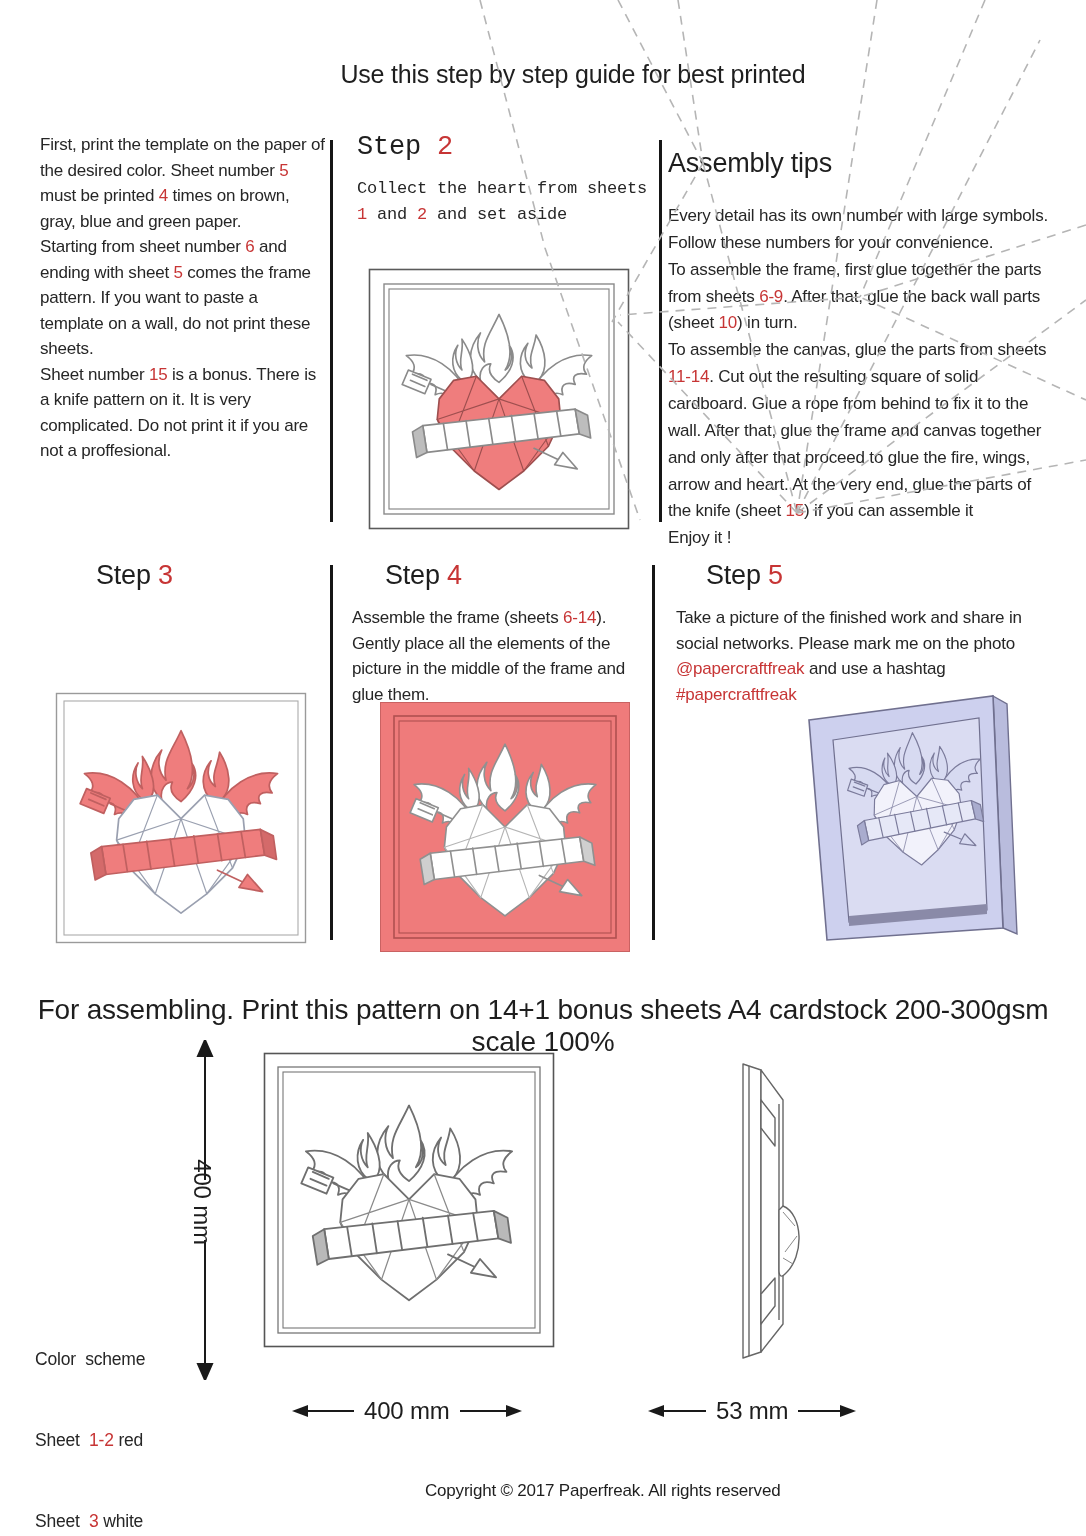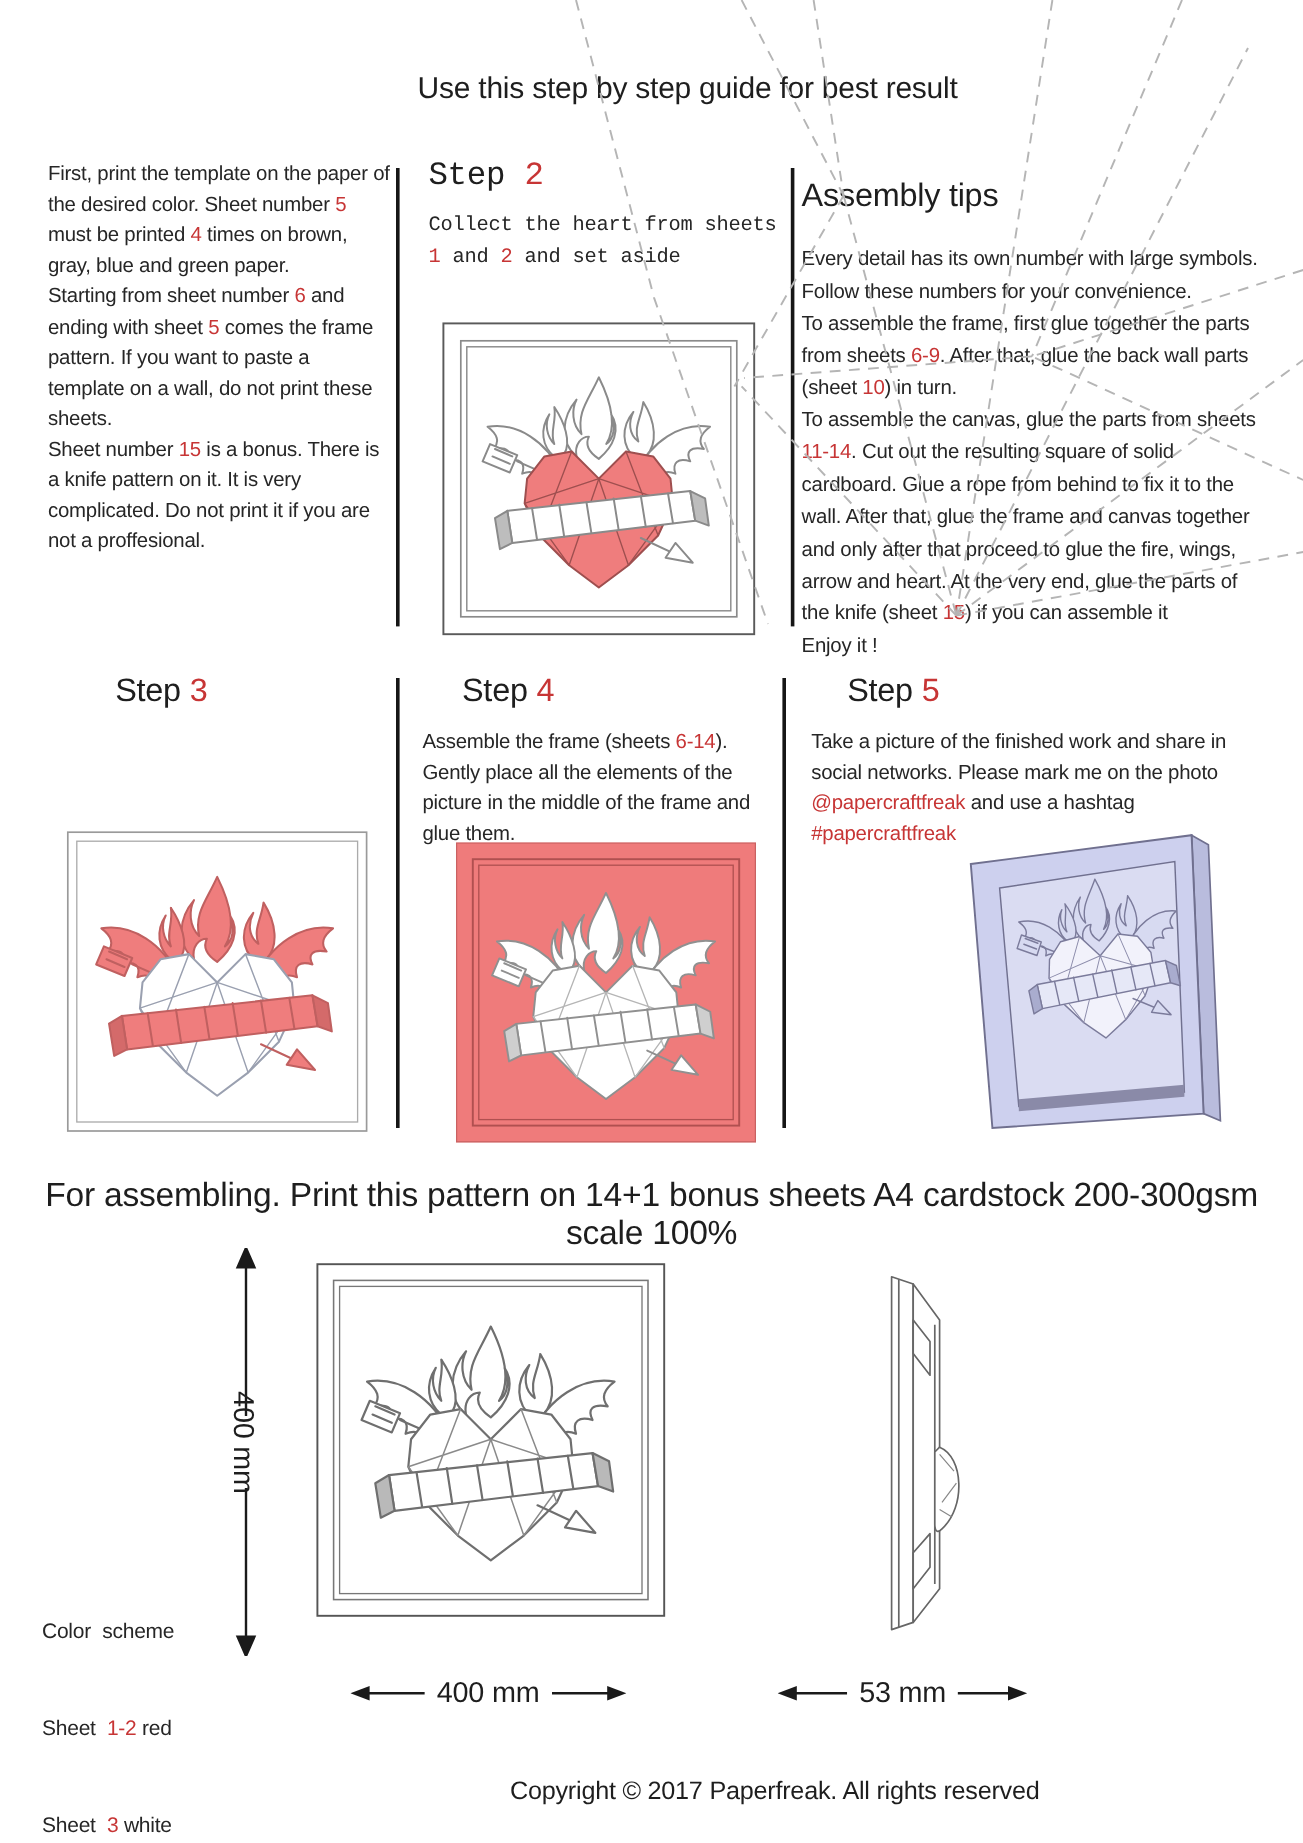--- a/index.html
+++ b/index.html
@@ -20,30 +20,30 @@
   }
   .vdiv{ position:absolute; width:3px; background:#161616; }
   section{ position:absolute; }
   h2{ margin:0 0 14px 0; font-size:27px; font-weight:400; color:#1e1e1e; }
   .body-text{ margin:0; font-size:17px; line-height:1.5; white-space:pre-wrap; }
   .tips-text{ line-height:1.58; }
   .red{ color:var(--accent); }
   .figure{ position:absolute; }
   .figure svg{ display:block; width:100%; height:100%; }
   .mid-title{
-    position:absolute; left:0; right:0; top:978px; margin:2px;
+    position:absolute; left:0; right:0; top:978px; margin:16px;
     text-align:center; font-size:28px; font-weight:400; color:#1e1e1e;
   }
   .dim-label{ font-size:24px; color:#1e1e1e; white-space:nowrap; }
   .v-label{ position:absolute; left:147px; top:1188px; width:110px; text-align:center;
             transform:rotate(90deg); }
   .h-dim{ position:absolute; display:flex; align-items:center; gap:10px; height:30px; }
   .h-dim svg{ flex:0 0 auto; }
   .color-list{ position:absolute; left:35px; top:1292px; font-size:17.5px; line-height:27px; white-space:pre-wrap; }
-  .copyright{ position:absolute; left:425px; top:1481px; font-size:21px; color:#1e1e1e; }
+  .copyright{ position:absolute; left:425px; top:1481px; font-size:17px; color:#1e1e1e; }
 </style>
 </head>
 <body>
 
 <div class="page">
 
   <svg width="0" height="0" style="position:absolute" aria-hidden="true">
     <defs>
       <symbol id="motif" viewBox="0 0 200 192">
         <g fill="none" stroke="var(--ln,#777)" stroke-width="1.6" stroke-linejoin="round" stroke-linecap="round">
@@ -82,21 +82,21 @@
       <path d="M860,297 L620,315"></path>
       <path d="M797,513 L618,322"></path>
       <path d="M797,513 L1086,300"></path>
       <path d="M797,513 L1086,460"></path>
       <path d="M797,513 L1040,40"></path>
     </g>
   </svg>
 
   <div class="content">
 
-    <h1 class="page-title">Use this step by step guide for best result</h1>
+    <h1 class="page-title">Use this step by step guide for best printed</h1>
 
     <section style="left:40px; top:132px; width:285px;">
       <p class="body-text"><span>First, print the template on the paper of the desired color. Sheet number </span><span class="red">5</span><span> must be printed </span><span class="red">4</span><span> times on brown, gray, blue and green paper.
 Starting from sheet number </span><span class="red">6</span><span> and ending with sheet </span><span class="red">5</span><span> comes the frame pattern. If you want to paste a template on a wall, do not print these sheets.
 Sheet number </span><span class="red">15</span><span> is a bonus. There is a knife pattern on it. It is very complicated. Do not print it if you are not a proffesional.</span></p>
     </section>
 
     <div class="vdiv" style="left:330px; top:140px; height:382px;"></div>
 
     <section style="left:357px; top:132px; width:292px;font-family:Liberation Mono, monospace;">

